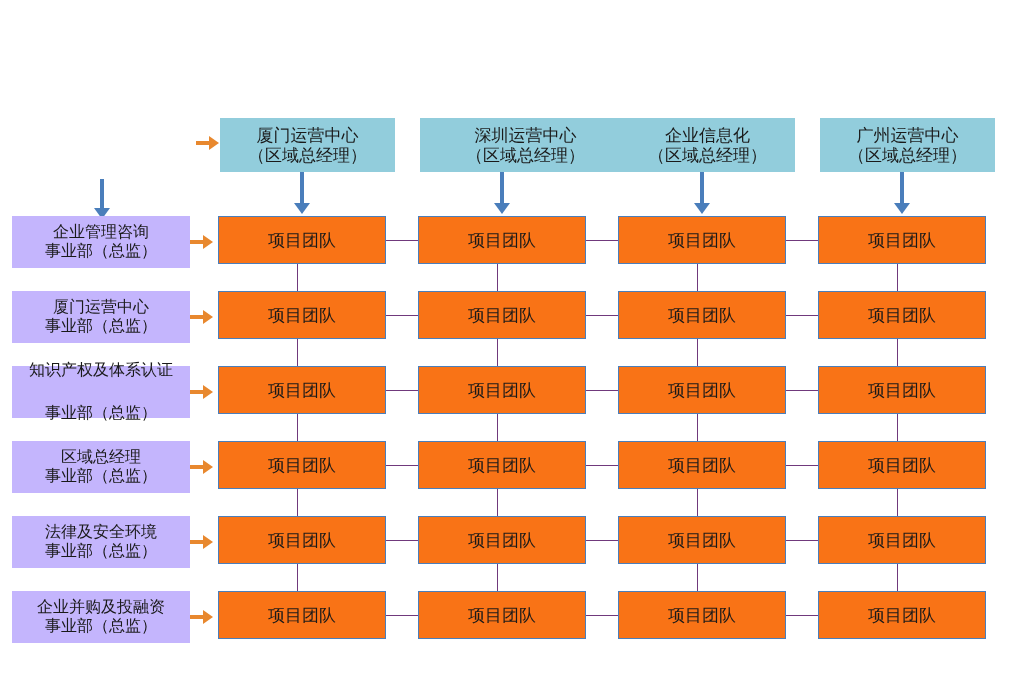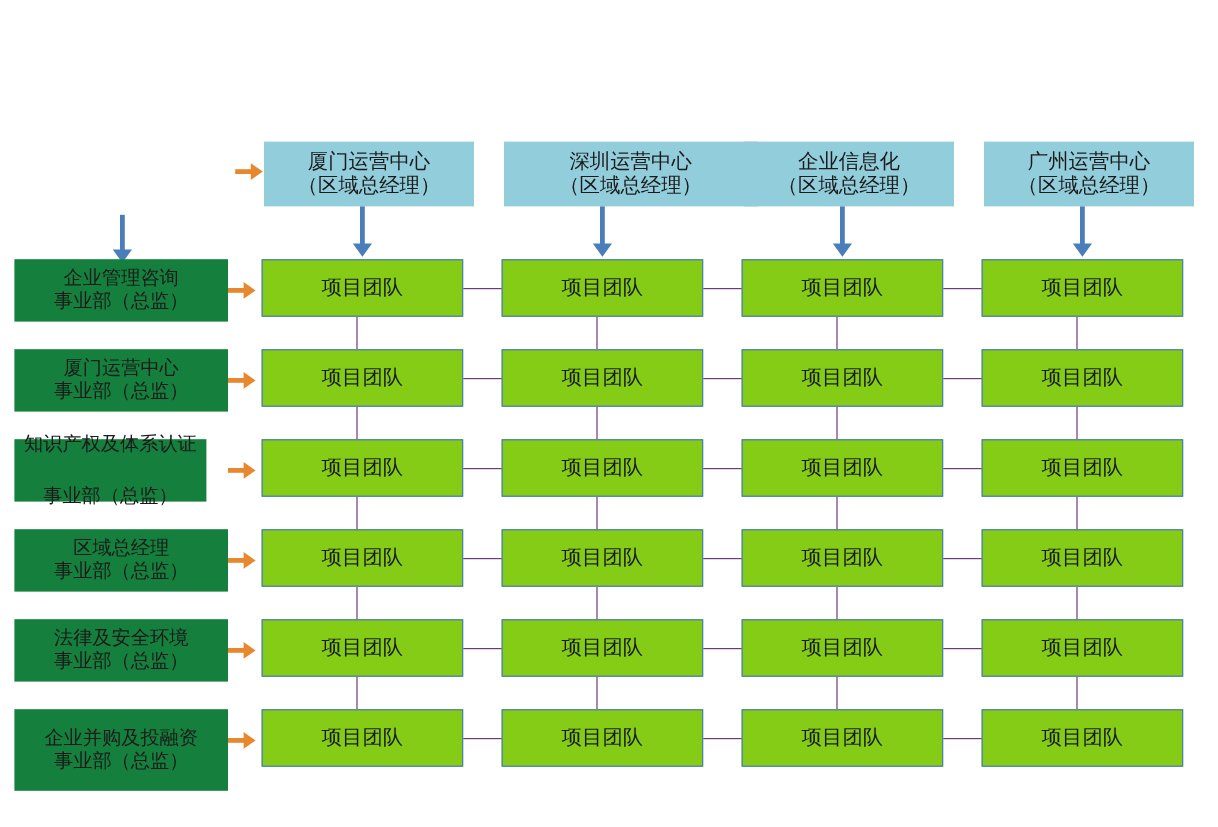--- a/index.html
+++ b/index.html
@@ -54,28 +54,28 @@
 
   
   .center-box {
     background: #92CDDC;
     color: #1a1a1a;
     font-size: 17px;
   }
 
   
   .dept-box {
-    background: #15803d;
+    background: #c4b5fd;
     color: #1a1a1a;
     font-size: 16px;
   }
 
   
   .team-box {
-    background: #84cc16;
+    background: #f97316;
     border: 1px solid #4A7EBB;
     color: #1a1a1a;
     font-size: 17px;
     text-align: center;
   }
 
   
   .v-line-blue {
     position: absolute;
     width: 4px;
@@ -156,33 +156,33 @@
   <div class="arrow-down-blue" style="left:894px; top:203px;"></div>
 
   <div class="box dept-box" style="left:12px; top:216px; width:178px; height:52px;">
     <span>企业管理咨询</span>
     <span>事业部（总监）</span>
   </div>
   <div class="box dept-box" style="left:12px; top:291px; width:178px; height:52px;">
     <span>厦门运营中心</span>
     <span>事业部（总监）</span>
   </div>
-  <div class="box dept-box" style="left:12px; top:366px; width:160px; height:52px;gap:24px;">
+  <div class="box dept-box" style="left:12px; top:366px; width:178px; height:52px;gap:24px;">
     <span>知识产权及体系认证</span>
     <span>事业部（总监）</span>
   </div>
   <div class="box dept-box" style="left:12px; top:441px; width:178px; height:52px;">
     <span>区域总经理</span>
     <span>事业部（总监）</span>
   </div>
   <div class="box dept-box" style="left:12px; top:516px; width:178px; height:52px;">
     <span>法律及安全环境</span>
     <span>事业部（总监）</span>
   </div>
-  <div class="box dept-box" style="left:12px; top:591px; width:178px; height:68px;text-align:center;">
+  <div class="box dept-box" style="left:12px; top:591px; width:178px; height:52px;text-align:center;">
     <span>企业并购及投融资</span>
     <span>事业部（总监）</span>
   </div>
 
   <div class="h-line-orange" style="left:190px; top:240px; width:16px;"></div>
   <div class="arrow-right-orange" style="left:203px; top:235px;"></div>
 
   <div class="h-line-orange" style="left:190px; top:315px; width:16px;"></div>
   <div class="arrow-right-orange" style="left:203px; top:310px;"></div>
 

